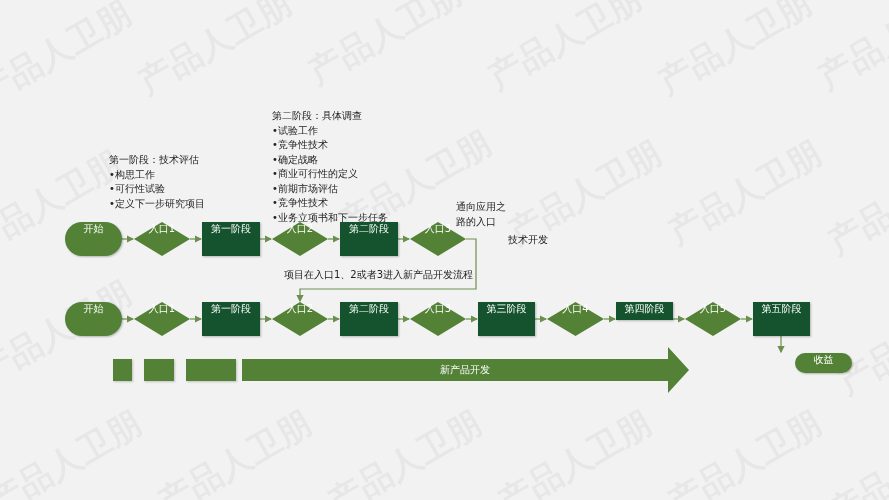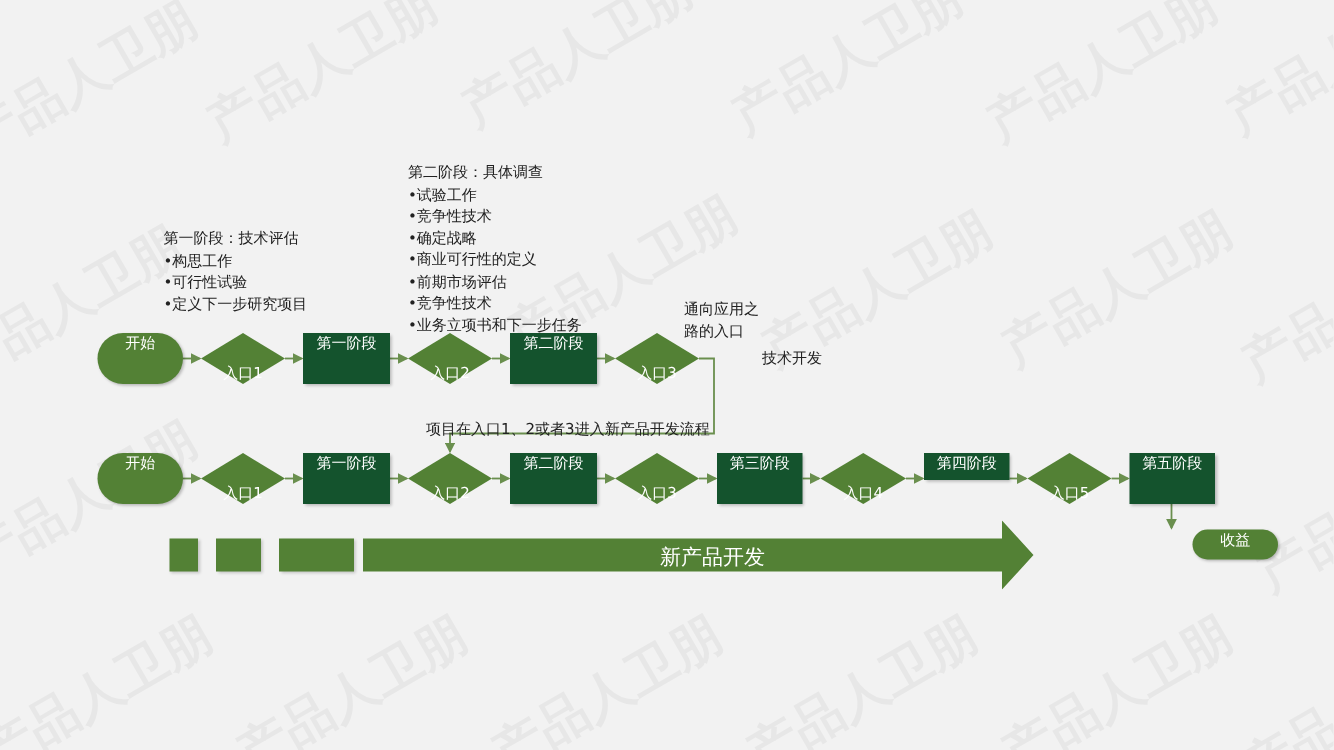--- a/index.html
+++ b/index.html
@@ -1,27 +1,27 @@
 <!DOCTYPE html>
 <html><head>
 <meta charset="utf-8">
 <style>
   html,body{margin:0;padding:0;}
   body{width:889px;height:500px;background:#f2f2f2;position:relative;overflow:hidden;font-family:"DejaVu Sans","Liberation Sans",sans-serif;}
   .wm{position:absolute;color:rgba(0,0,0,0.045);font-size:34px;font-weight:bold;transform:rotate(-30deg);white-space:nowrap;pointer-events:none;}
   .node{position:absolute;display:flex;align-items:flex-start;justify-content:center;color:#fff;font-size:10px;box-shadow:1px 1px 2px rgba(0,0,0,0.25);}
   .rect{background:#14532d;}
   .oval{background:#538135;border-radius:17px;}
-  .dia{position:absolute;display:flex;align-items:flex-end;justify-content:center;color:#fff;font-size:10px;}
+  .dia{position:absolute;display:flex;align-items:flex-start;justify-content:center;color:#fff;font-size:10px;}
   .dia svg{position:absolute;left:0;top:0;}
   .dia span{position:relative;}
   .note{position:absolute;font-size:10px;color:#222;line-height:14.5px;white-space:nowrap;}
   .blk{position:absolute;background:#538135;box-shadow:1px 1px 2px rgba(0,0,0,0.2);}
   svg.lines{position:absolute;left:0;top:0;}
-  .arrowlabel{position:absolute;color:#fff;font-size:14px;}
+  .arrowlabel{position:absolute;color:#fff;font-size:10px;}
 </style>
 </head>
 <body>
 
 <div class="wm" style="left:-30px;top:30px;">产品人卫朋</div>
 <div class="wm" style="left:130px;top:20px;">产品人卫朋</div>
 <div class="wm" style="left:300px;top:10px;">产品人卫朋</div>
 <div class="wm" style="left:480px;top:15px;">产品人卫朋</div>
 <div class="wm" style="left:650px;top:20px;">产品人卫朋</div>
 <div class="wm" style="left:810px;top:15px;">产品人卫朋</div>
@@ -83,21 +83,21 @@
   <div>•商业可行性的定义</div>
   <div>•前期市场评估</div>
   <div>•竞争性技术</div>
   <div>•业务立项书和下一步任务</div>
 </div>
 <div class="note" style="left:456px;top:200px;">
   <div>通向应用之</div>
   <div>路的入口</div>
 </div>
 <div class="note" style="left:508px;top:233px;">技术开发</div>
-<div class="note" style="left:284px;top:280px;text-align:right;">项目在入口1、2或者3进入新产品开发流程</div>
+<div class="note" style="left:284px;top:268px;text-align:right;">项目在入口1、2或者3进入新产品开发流程</div>
 
 <div class="node oval" style="left:65px;top:222px;width:57px;height:34px;">
     <span>开始</span>
   </div>
 <div class="dia" style="left:134px;top:222px;width:56px;height:34px;">
     <svg width="56" height="34">
       <polygon points="28,0 56,17 28,34 0,17" fill="#538135"></polygon>
     </svg>
     <span>入口1</span>
   </div>

